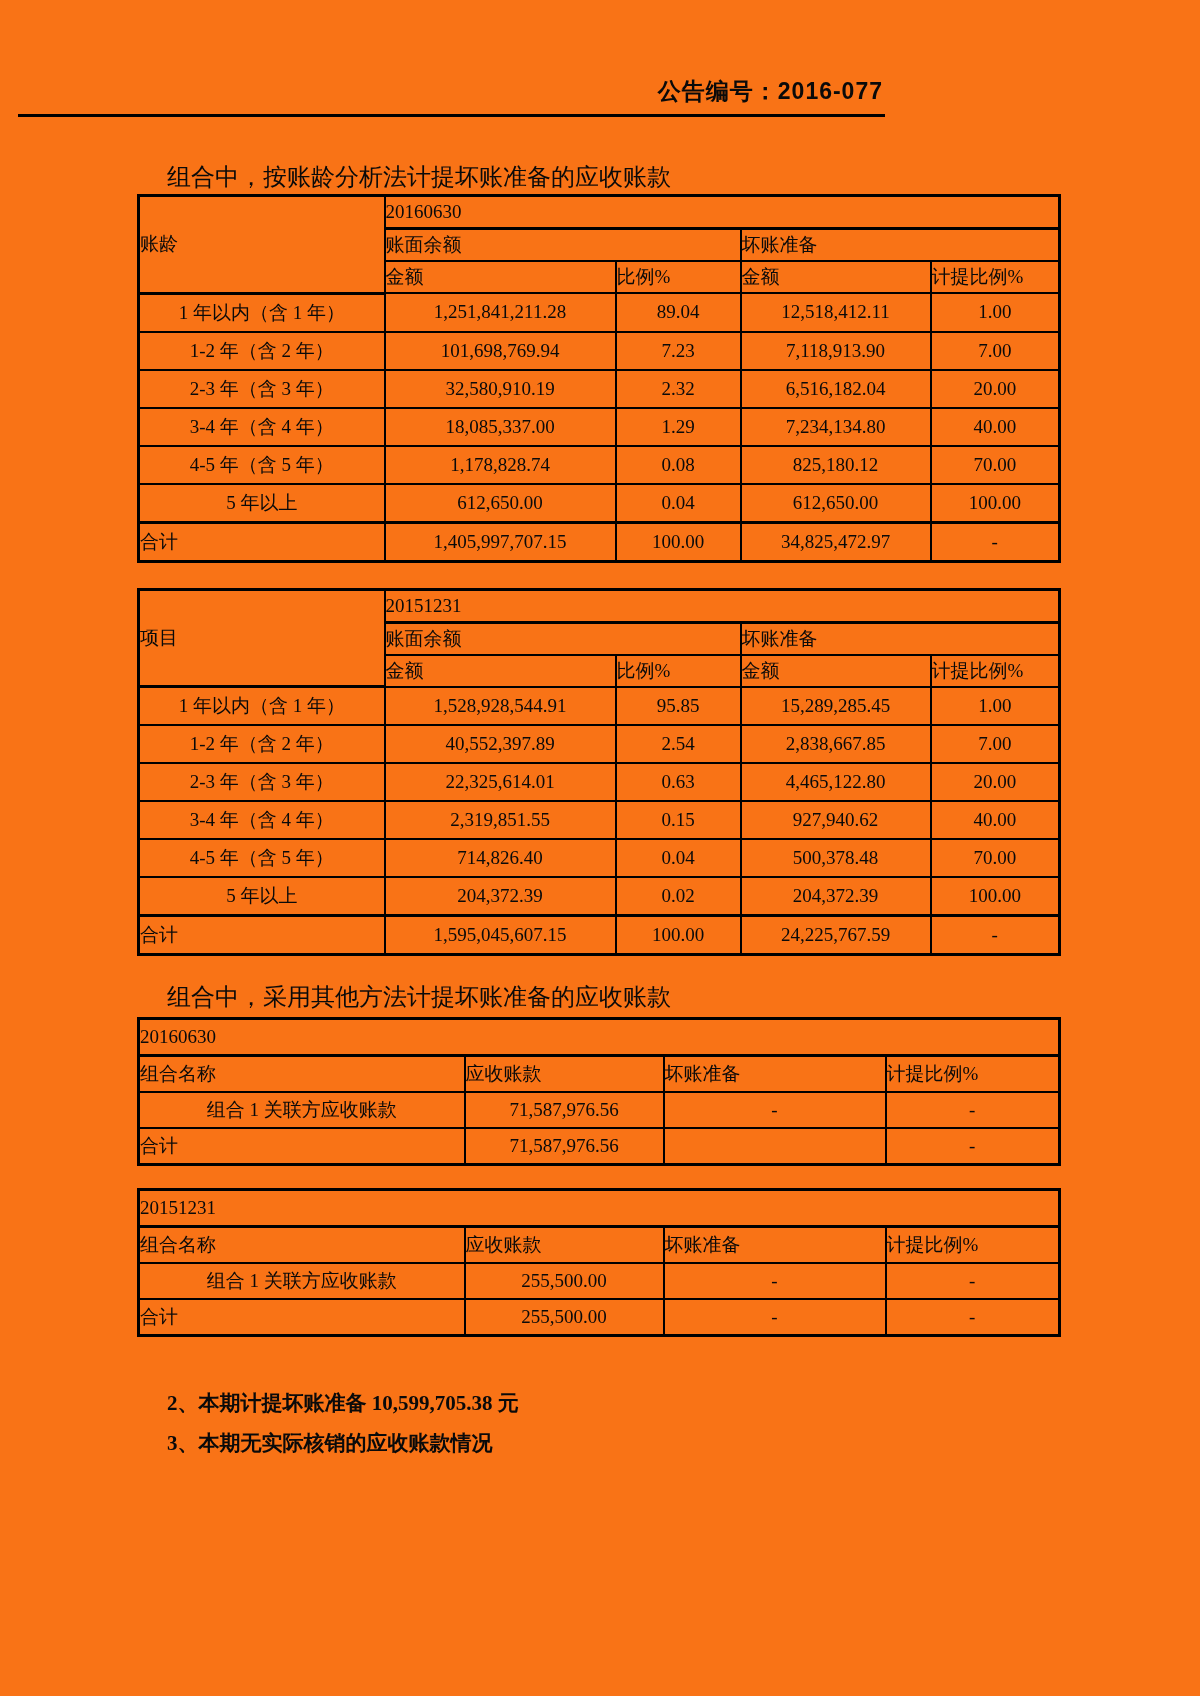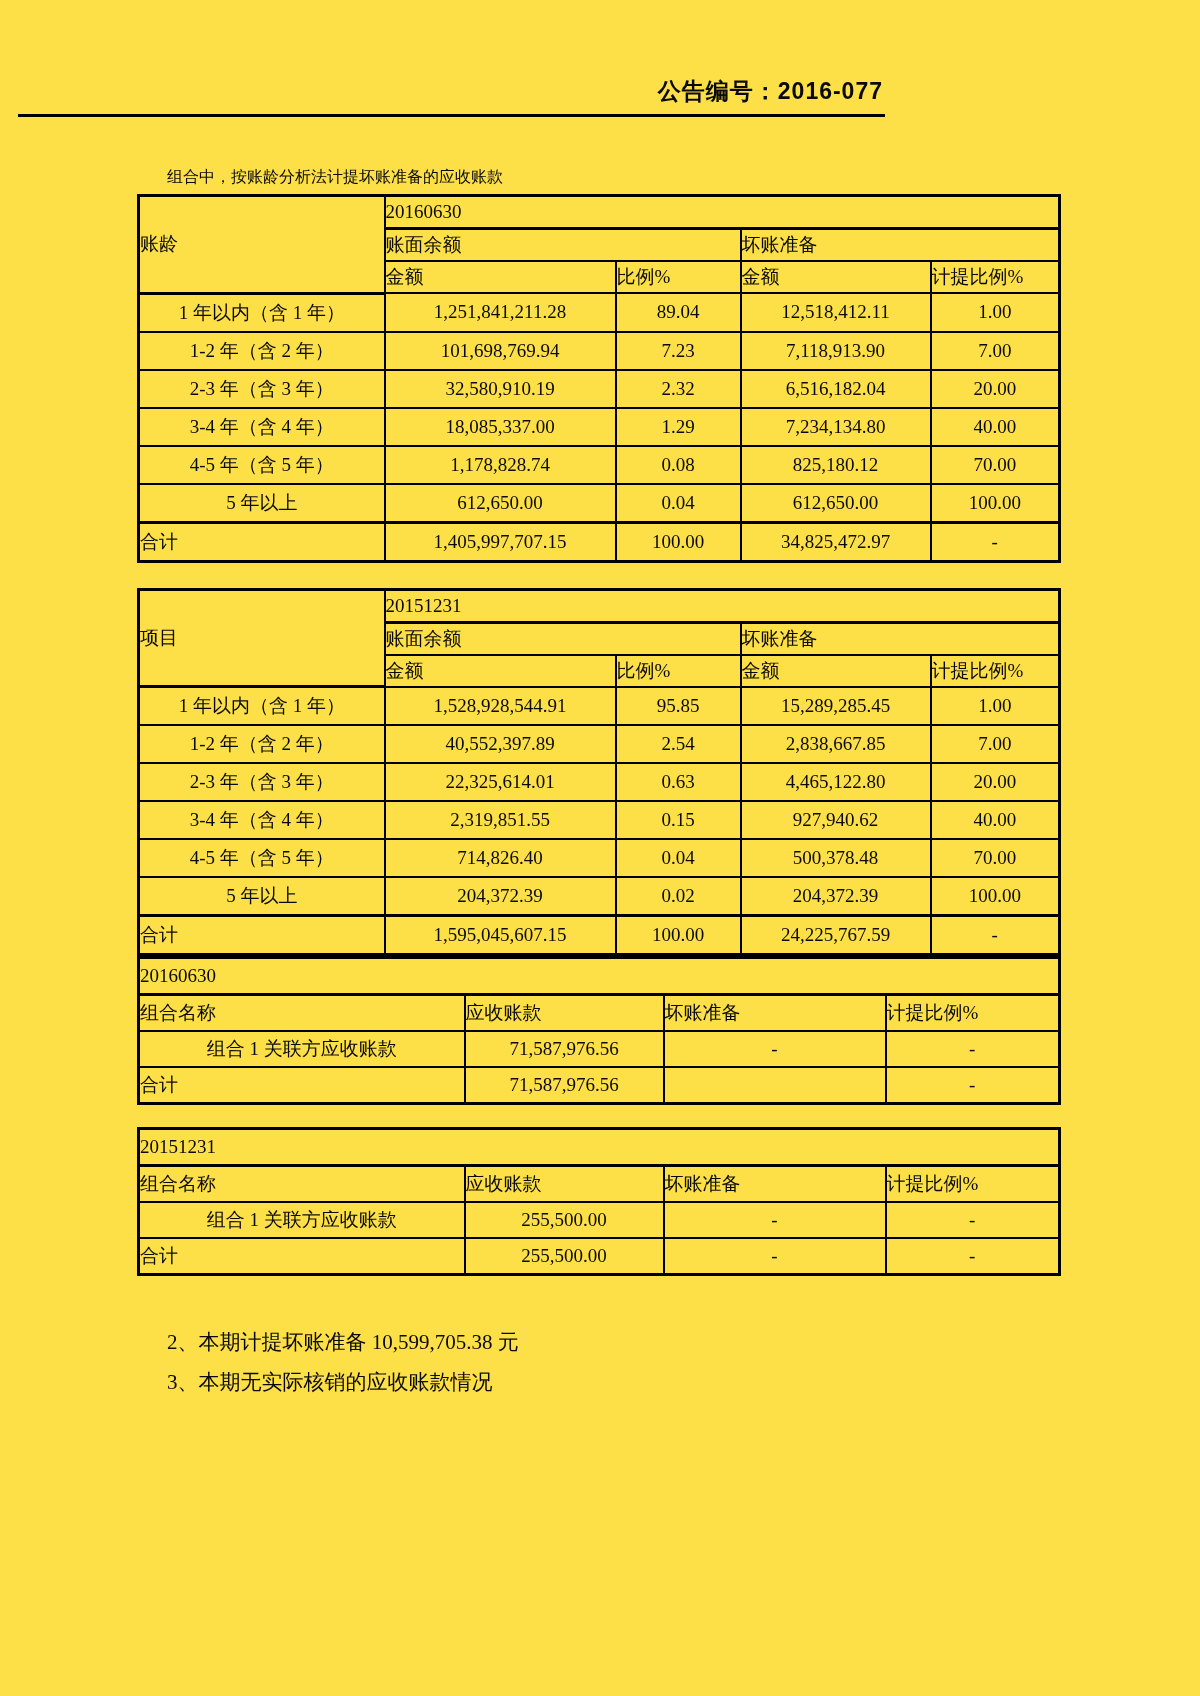--- a/index.html
+++ b/index.html
@@ -1,47 +1,47 @@
 <!DOCTYPE html>
 <html><head>
 <meta charset="utf-8">
 <style>
   html,body{margin:0;padding:0;background:#e8e8e8;}
   .page{
-    width:1200px;height:1696px;background:#fde047;margin:0 auto;position:relative;
+    width:1200px;height:1696px;background:#f97316;margin:0 auto;position:relative;
     font-family:"Liberation Serif","DejaVu Serif",serif;color:#0a0a0a;overflow:hidden;
   }
   .content{margin-left:137px;width:921px;}
   
   .doc-header{margin-left:18px;width:867px;padding-top:76px;}
   .doc-header .hdr-line{
     border-bottom:3px solid #000;text-align:right;padding-bottom:7px;padding-right:2px;
     font-family:"Liberation Sans","DejaVu Sans",sans-serif;font-weight:700;font-size:23px;letter-spacing:1px;
   }
   
-  .section-title{font-size:16px;padding-left:30px;line-height:28px;}
+  .section-title{font-size:24px;padding-left:30px;line-height:28px;}
   .t1{margin-top:46px;margin-bottom:3px;}
   .t2{margin-top:27px;margin-bottom:6px;}
   
   table.tbl{border-collapse:collapse;table-layout:fixed;width:921px;border:3px solid #000;}
   table.tbl td{border:2px solid #000;font-size:19px;padding:0;vertical-align:middle;overflow:hidden;white-space:nowrap;}
   table.aging{margin-top:0;}
   table.aging tr.hrow td{height:30px;}
   table.aging tr.drow td{height:36px;}
   table.other tr td{height:34px;}
   td.c{}
   td.l{text-align:center;padding-left:14px;}
   td.r{text-align:center;padding-right:9px;}
   td.r4{text-align:center;padding-right:15px;}
   tr.period-row td{border-bottom:3px solid #000;}
   tr.total td{border-top:3px solid #000;}
   .gap25{height:25px;}
   .gap22{height:22px;}
   
-  .notes{margin-top:46px;padding-left:30px;font-size:21px;line-height:40px;}
+  .notes{margin-top:46px;padding-left:30px;font-size:21px;line-height:40px;font-weight:bold;}
 </style>
 </head>
 <body>
 
 <div class="page">
 
   <div class="doc-header">
     <div class="hdr-line">公告编号：2016-077</div>
   </div>
 
@@ -194,20 +194,21 @@
       <tr class="drow total">
         <td class="c">合计</td>
         <td class="r">1,595,045,607.15</td>
         <td class="r">100.00</td>
         <td class="r4">24,225,767.59</td>
         <td class="r">-</td>
       </tr>
     </tbody>
       </table>
 
+    <div class="section-title t2">组合中，采用其他方法计提坏账准备的应收账款</div>
 
     <table class="tbl other">
       <colgroup>
           <col style="width:326px">
           <col style="width:199px">
           <col style="width:222px">
           <col style="width:174px">
         </colgroup>
       <tbody>
           <tr class="period-row">

